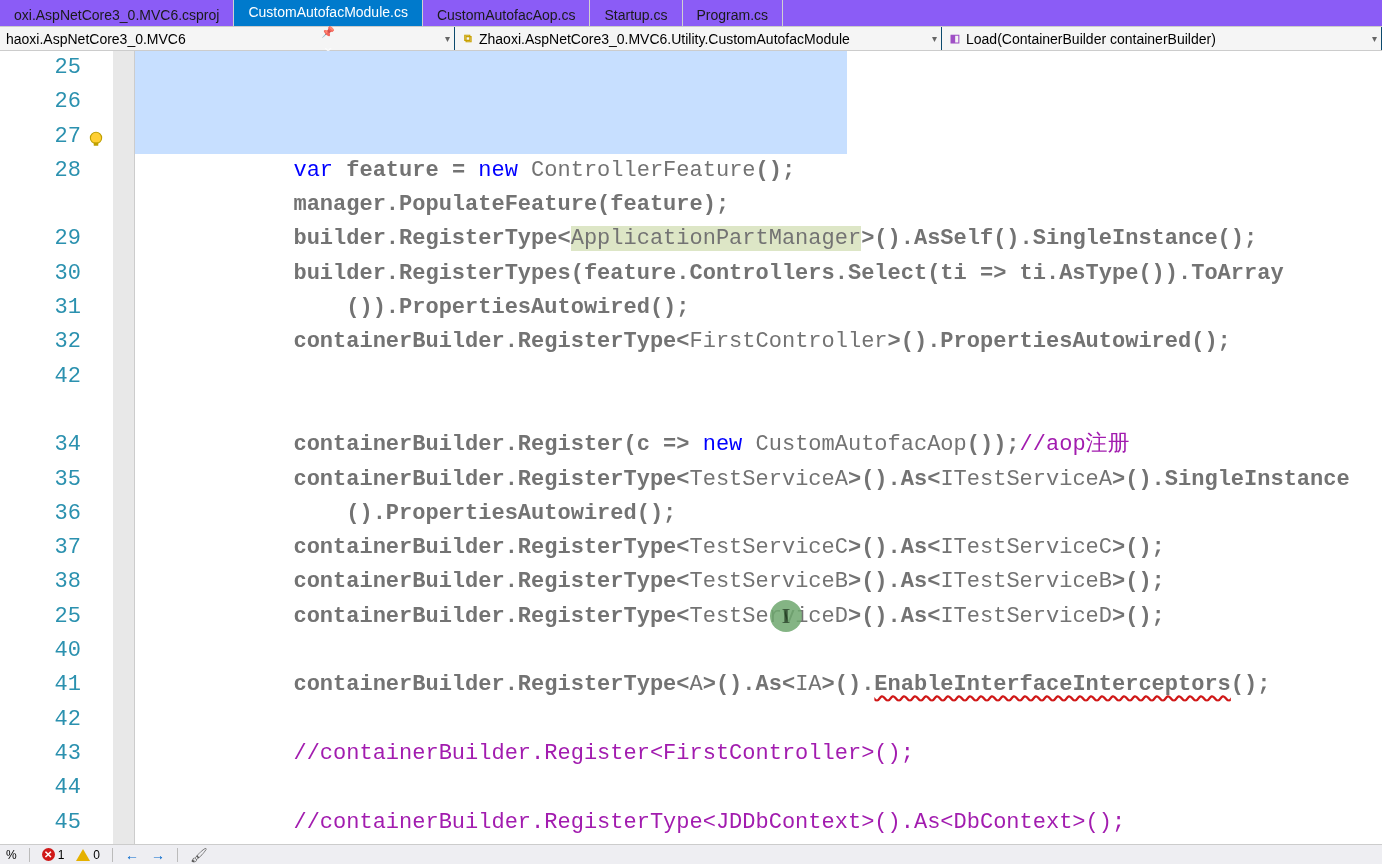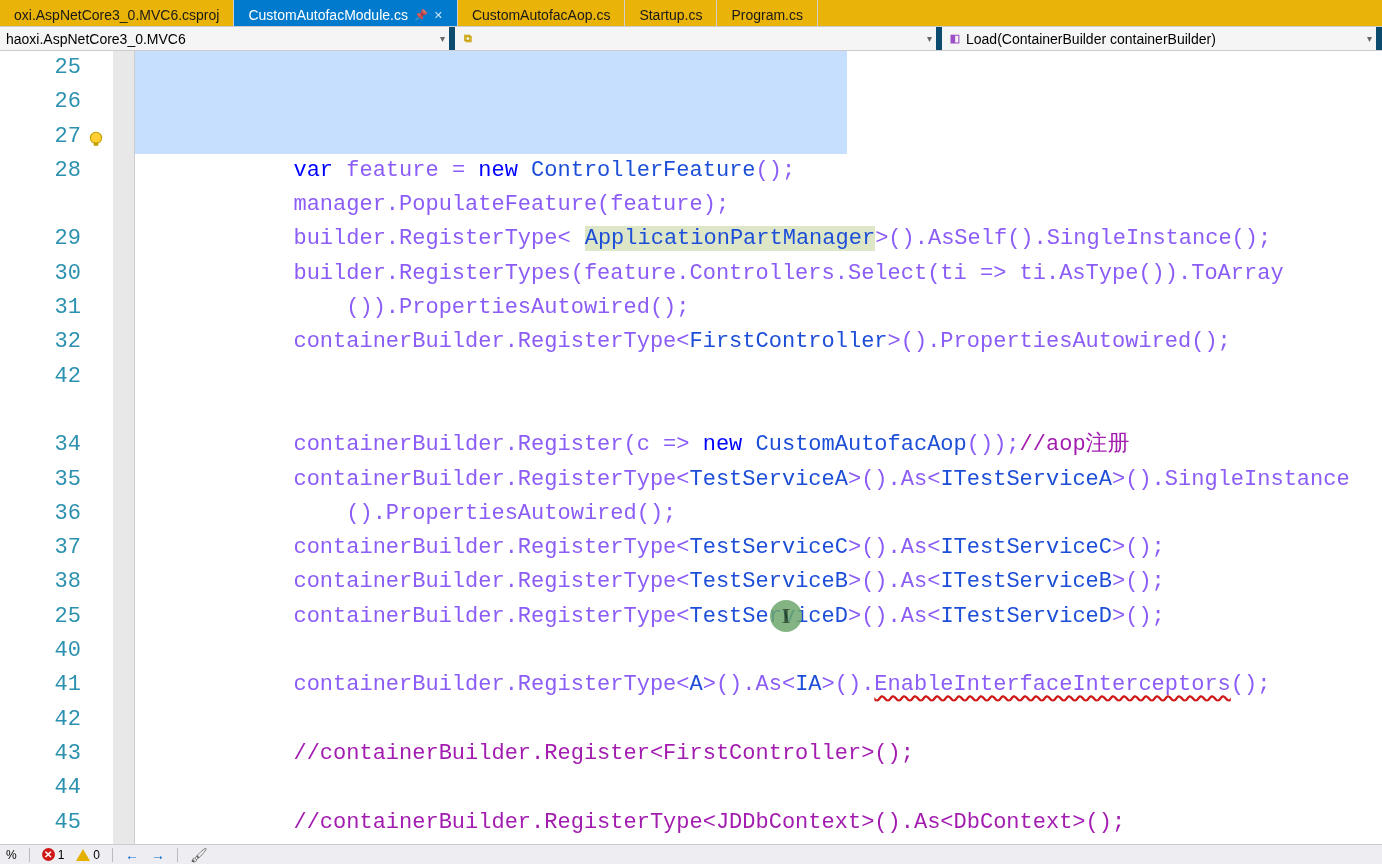--- a/index.html
+++ b/index.html
@@ -1,24 +1,24 @@
 <!DOCTYPE html>
 <html><head>
 <meta charset="utf-8">
 <style>
   * { margin:0; padding:0; box-sizing:border-box; }
   html,body { width:1382px; height:864px; font-family:Consolas,"Courier New",monospace; overflow:hidden; background:#fff; }
   
-  .tab-strip { height:27px; width:100%; background:#eab308; display:flex; border-bottom:1px solid #ccc; }
+  .tab-strip { height:27px; width:100%; background:#8b5cf6; display:flex; border-bottom:1px solid #ccc; }
   .tab { padding:4px 14px 0 14px; font-size:14px; color:#1a1a1a; font-family:"Segoe UI",Tahoma,sans-serif; display:flex; align-items:center; gap:6px; border-right:1px solid #d0d0d0; cursor:pointer;}
-  .tab.active { background:#007acc; color:#fff; }
+  .tab.active { background:#007acc; color:#fff;flex-direction:column; }
   .tab .pin, .tab .close { font-size:11px; opacity:.8; }
   
   .nav-bar { height:24px; width:100%; background:#f5f5f5; display:flex; font-family:"Segoe UI",Tahoma,sans-serif; font-size:14px; border-bottom:1px solid #ccc;}
-  .nav-cell { display:flex; align-items:center; padding:0 6px; border-right:6px solid #0c4a6e; position:relative; }
+  .nav-cell { display:flex; align-items:center; padding:0 6px; border-right:1px solid #0c4a6e; position:relative; }
   .nav-cell.n1 { flex:0 0 455px; }
   .nav-cell.n2 { flex:0 0 487px; }
   .nav-cell.n3 { flex:1; }
   .nav-cell .text { white-space:nowrap; overflow:hidden; text-overflow:ellipsis; }
   .nav-cell .chev { position:absolute; right:4px; font-size:10px; color:#666; }
   .nav-icon { width:14px; height:14px; display:inline-flex; margin-right:4px; align-items:center; justify-content:center; font-size:11px;}
   .cls-icon { color:#c9a100; font-weight:bold;}
   .mth-icon { color:#9f4fc5; font-weight:bold;}
   
   .editor { display:flex; width:100%; height:calc(100% - 27px - 24px - 20px); font-size:22px; line-height:34.3px; background:#fff; position:relative;}
@@ -27,24 +27,24 @@
   .gutter-numbers .bulb { position:absolute; right:-24px; top:6px; width:18px; height:18px;}
   .indicator-strip { flex:0 0 18px; background:#fff;}
   .code-col { flex:1; position:relative; white-space:pre; overflow:hidden;}
   .code-col .line { height:34.3px; }
   .margin-bar { flex:0 0 22px; background:#e8e8e8; border-right:1px solid #ccc;}
   
   .sel-band { position:absolute; left:0; top:0; height:103px; width:712px; background:#c7dfff; z-index:0;}
   .codewrap { position:relative; z-index:1;}
   
   .kw   { color:#0000ff;margin-top:23px; }
-  .type { color:#1d4ed8; }   
+  .type { color:#737373; }   
   .comment { color:#a21caf; }
-  .plain { color:#8b5cf6; }
-  .hlbox { background:#dde6c6;margin-left:14px; }   
+  .plain { color:#737373;font-weight:bold; }
+  .hlbox { background:#dde6c6; }   
   .err-underline { border-bottom:2px wavy #d01818; text-decoration:underline wavy #d01818; text-underline-offset:4px;}
   
   .caret-blob { position:absolute; width:32px; height:32px; border-radius:50%; background:#6fa86f; opacity:.85; display:flex; align-items:center; justify-content:center; color:#1a3c1a; font-weight:bold; font-family:serif; z-index:3;}
   
   .status-bar { height:20px; width:100%; background:#eeeef2; border-top:1px solid #ccc; display:flex; align-items:center; font-family:"Segoe UI",Tahoma,sans-serif; font-size:12px; gap:12px; padding:0 6px;}
   .status-item { display:flex; align-items:center; gap:3px; }
   .err-icon  { width:13px;height:13px;border-radius:50%;background:#d01818;color:#fff;display:flex;align-items:center;justify-content:center;font-size:10px;font-weight:bold;}
   .warn-icon { width:0;height:0;border-left:7px solid transparent;border-right:7px solid transparent;border-bottom:12px solid #e5b100; position:relative;}
   .arrow { color:#0066cc; font-size:14px; font-weight:bold;}
   .brush { color:#555; font-size:14px;}
@@ -73,20 +73,21 @@
   </div>
 </div>
 
 <div class="nav-bar">
   <div class="nav-cell n1">
     <span class="text">haoxi.AspNetCore3_0.MVC6</span>
     <span class="chev">▾</span>
   </div>
   <div class="nav-cell n2">
     <span class="nav-icon cls-icon">⧉</span>
+    <span class="text">Zhaoxi.AspNetCore3_0.MVC6.Utility.CustomAutofacModule</span>
     <span class="chev">▾</span>
   </div>
   <div class="nav-cell n3">
     <span class="nav-icon mth-icon">◧</span>
     <span class="text">Load(ContainerBuilder containerBuilder)</span>
     <span class="chev">▾</span>
   </div>
 </div>
 
 <div class="editor">

